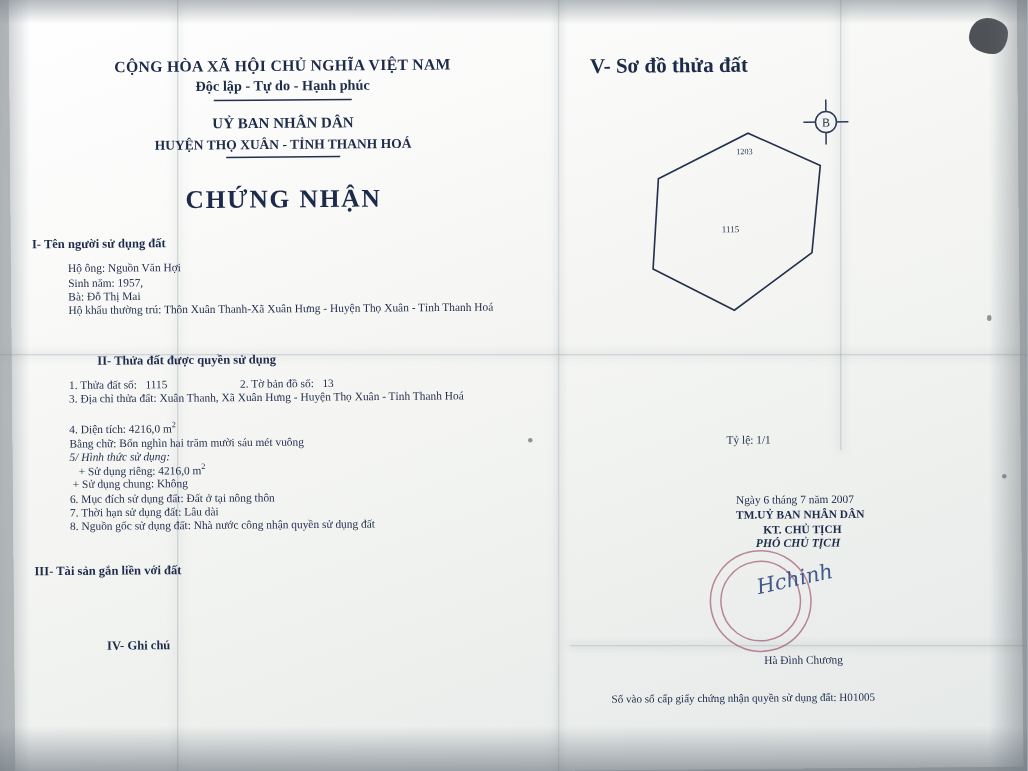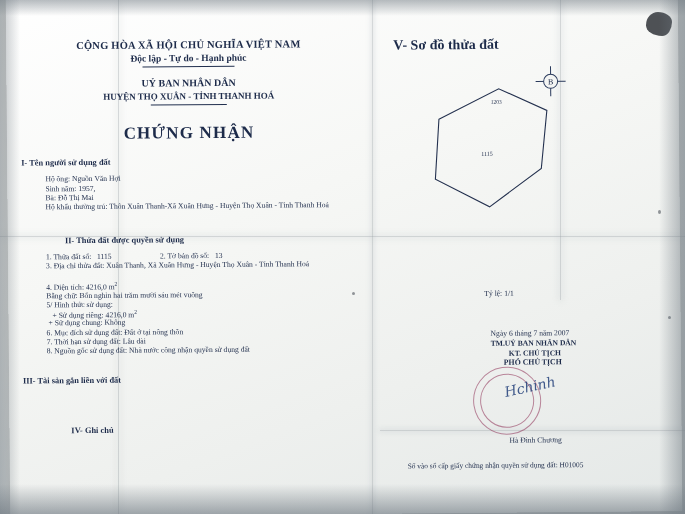--- a/index.html
+++ b/index.html
@@ -134,37 +134,37 @@
   .l-sinh { left: 46px; top: 182px; }
   .l-ba { left: 46px; top: 191px; text-align: center; }
   .l-hk { left: 46px; top: 200px; }
 
   .s2 { left: 22px; top: 234px; margin-left: 43px; }
   .l-1 { left: 46px; top: 250px; }
   .l-2 { left: 160px; top: 250px; }
   .l-3 { left: 46px; top: 259px; }
   .l-4 { left: 46px; top: 279px; }
   .l-5 { left: 46px; top: 289px; }
-  .l-6 { left: 46px; top: 298px; }
+  .l-6 { left: 46px; top: 298px; font-style: italic; }
   .l-7 { left: 52px; top: 307px; }
   .l-8 { left: 48px; top: 316px; }
   .l-9 { left: 46px; top: 326px; }
   .l-10 { left: 46px; top: 335px; }
   .l-11 { left: 46px; top: 344px; }
 
   .s3 { left: 22px; top: 374px; }
   .s4 { left: 22px; top: 424px; margin-left: 48px; }
 
   
   .r-title { left: 376px; top: 38px; font-size: 14px; font-weight: bold; margin-left: 19px; }
   .r-scale { left: 484px; top: 290px; font-size: 7.6px; }
   .r-date  { left: 490px; top: 330px; font-size: 7.6px; }
   .r-tm    { left: 490px; top: 340px; font-size: 7.6px; font-weight: bold; }
   .r-kt    { left: 508px; top: 350px; font-size: 7.6px; font-weight: bold; text-align: right; }
-  .r-pct   { left: 503px; top: 359px; font-size: 7.8px; font-weight: bold; }
+  .r-pct   { left: 503px; top: 359px; font-size: 7.8px; font-weight: bold; font-style: italic; }
   .r-name  { left: 508px; top: 437px; font-size: 7.6px; }
   .r-foot  { left: 406px; top: 462px; font-size: 7.4px; }
 
   .parcel-no { position: absolute; left: 482px; top: 152px; font-size: 6px; color: #24314f; }
   .edge-no   { position: absolute; left: 492px; top: 100px; font-size: 5.5px; color: #24314f; }
 
   svg.map { position: absolute; left: 370px; top: 30px; }
 
   .stamp {
     position: absolute;

